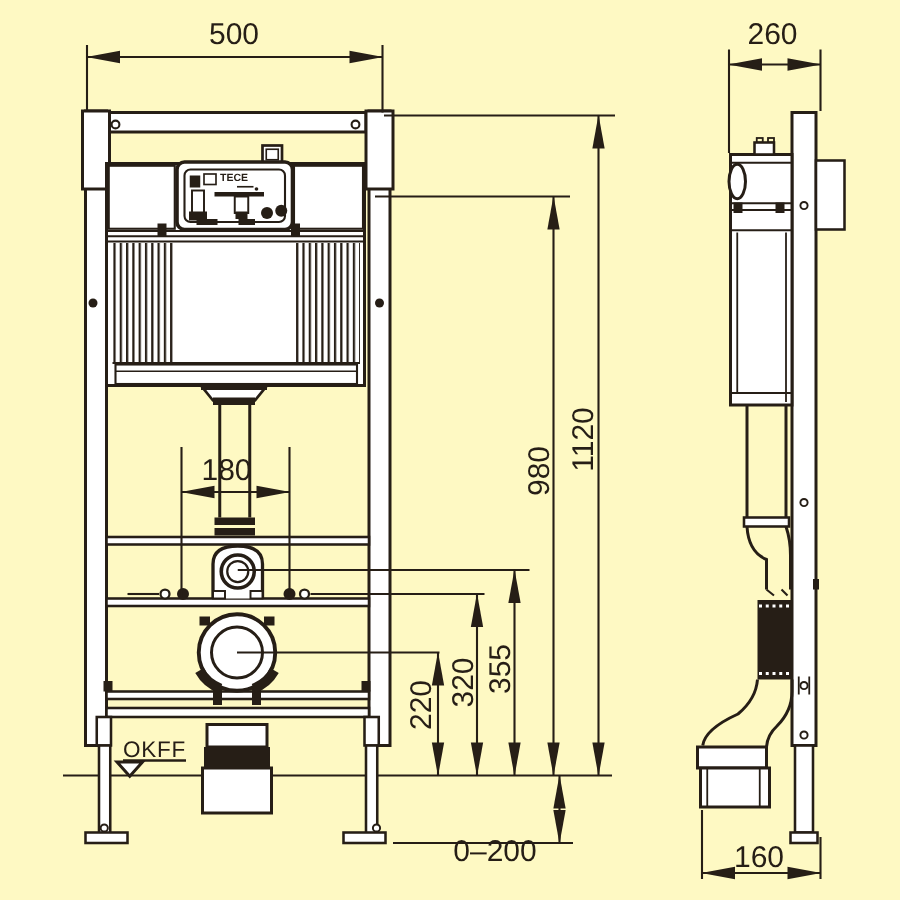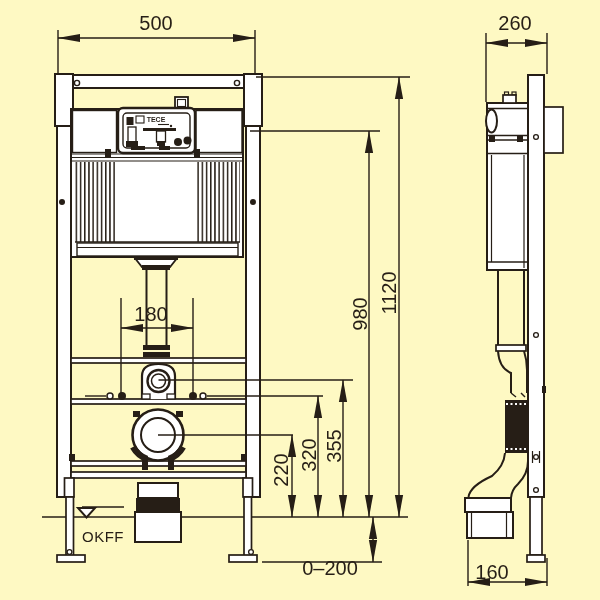--- a/index.html
+++ b/index.html
@@ -281,17 +281,17 @@
 
 <span class="dimlabel" style="left:156px;top:23px;">500</span>
 <span class="dimlabel" style="left:515px;top:23px;">260</span>
 <span class="dimlabel" style="left:151px;top:314px;">180</span>
 <span class="dimlabel vert" style="left:389px;top:293px;">1120</span>
 <span class="dimlabel vert" style="left:360px;top:314px;">980</span>
 <span class="dimlabel vert" style="left:334px;top:446px;">355</span>
 <span class="dimlabel vert" style="left:309px;top:455px;">320</span>
 <span class="dimlabel vert" style="left:281px;top:470px;">220</span>
 <span class="dimlabel" style="left:330px;top:537px;margin-top:31px;">0–200</span>
-<span class="dimlabel" style="left:492px;top:572px;">160</span>
-<span class="dimlabel small" style="left:103px;top:500px;margin-top:36px;">OKFF</span>
+<span class="dimlabel" style="left:506px;top:572px;">160</span>
+<span class="dimlabel small" style="left:103px;top:500px;">OKFF</span>
 <span class="brand" style="left:156px;top:119px;">TECE</span>
 
 </div>
 
 </body></html>

